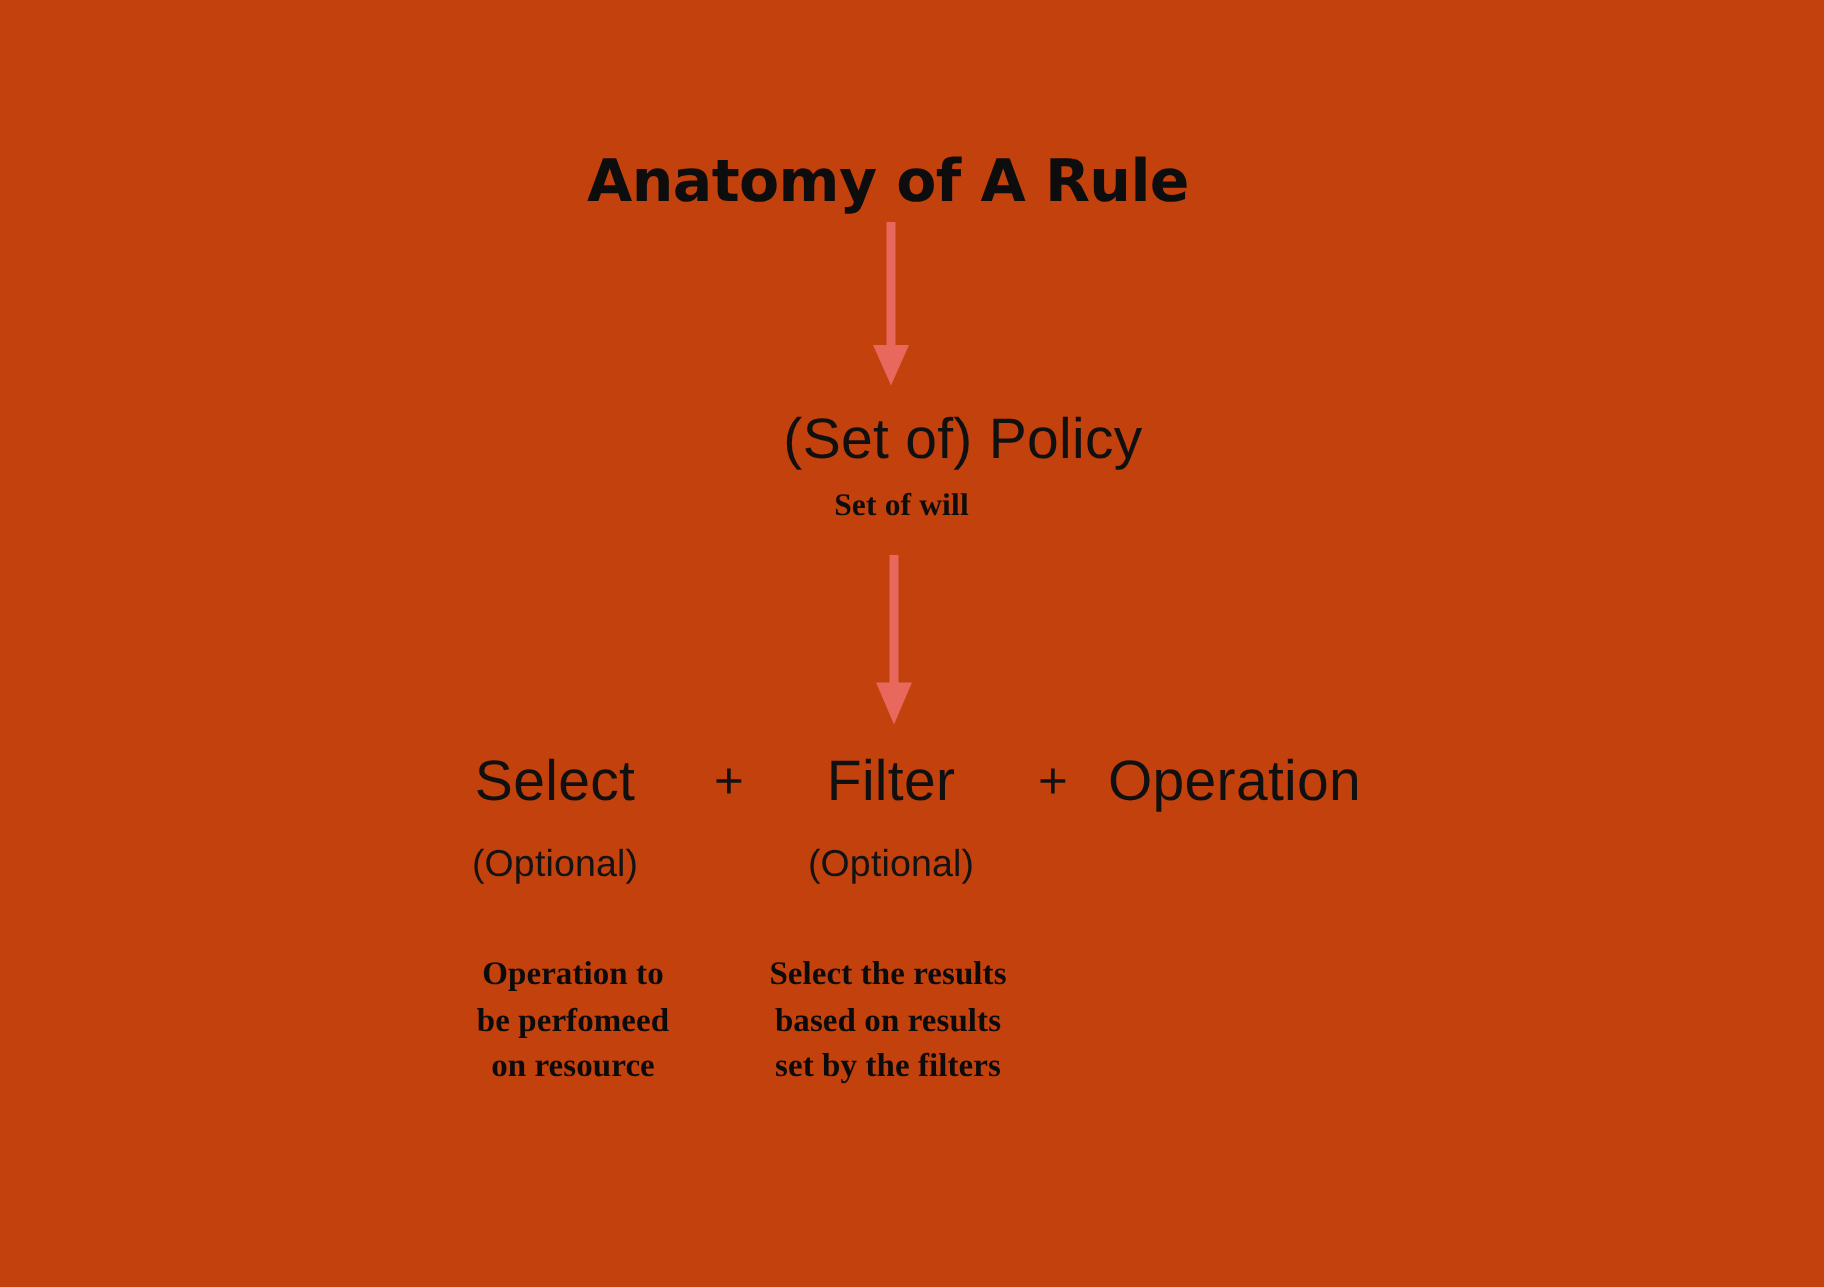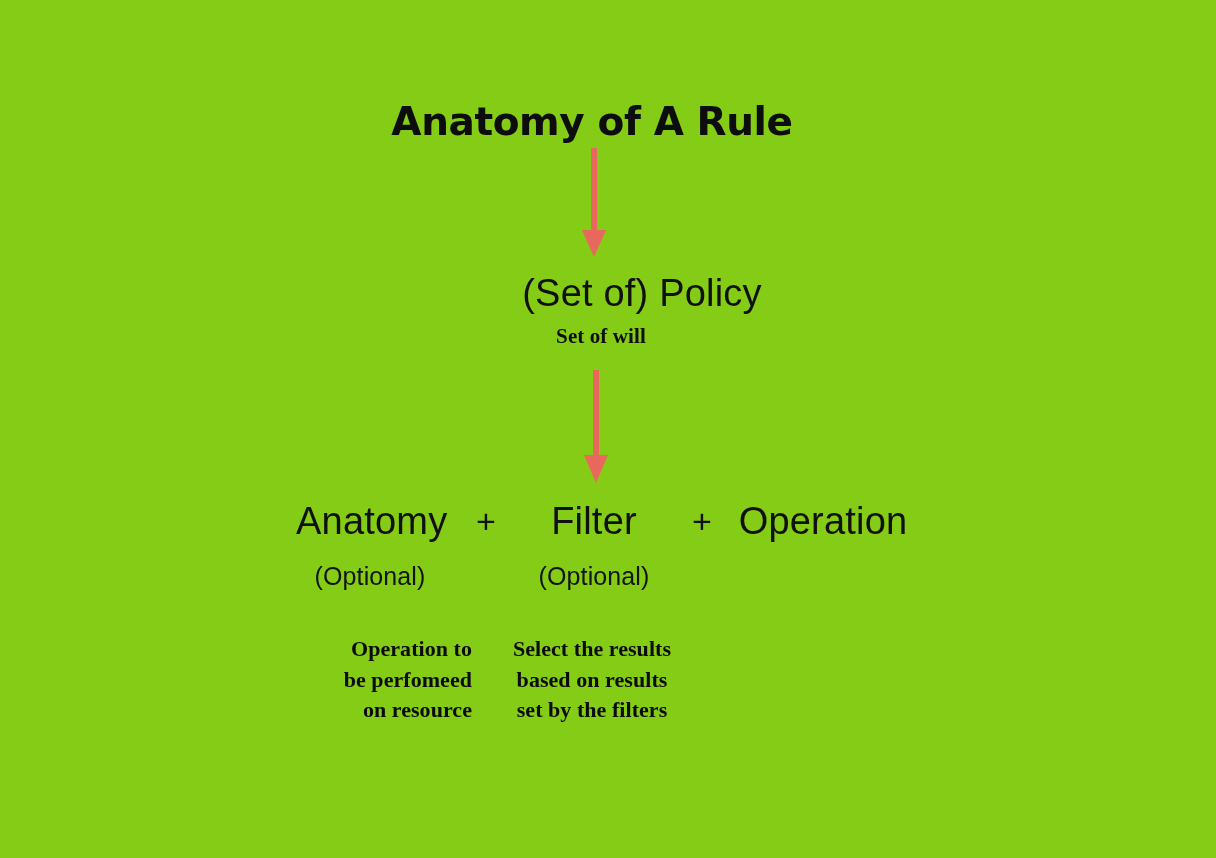--- a/index.html
+++ b/index.html
@@ -9,21 +9,21 @@
   }
   body {
     font-family: "Liberation Sans", sans-serif;
     -webkit-font-smoothing: antialiased;
   }
 
   .canvas {
     position: relative;
     width: 1216px;
     height: 858px;
-    background: #84cc16;
+    background: #c2410c;
     overflow: hidden;
     margin: 0 auto;
   }
 
   
   .title {
     position: absolute;
     left: 0;
     top: 101px;
     width: 1184px;
@@ -140,21 +140,21 @@
     position: absolute;
     top: 0;
     font-family: "Liberation Serif", serif;
     font-weight: 700;
     font-size: 22px;
     line-height: 30.5px;
     color: #0b0b0b;
     text-align: center;
     letter-spacing: 0.05px;
   }
-  .desc-action   { left: 12px;  width: 180px; text-align: right; }
+  .desc-action   { left: 12px;  width: 180px; }
   .desc-filter   { left: 208px; width: 208px; }
   .desc-resource { left: 440px; width: 250px; }
 
   .desc span { display: block; white-space: nowrap; }
 </style>
 </head>
 <body>
 
 <div class="canvas">
 
@@ -168,21 +168,21 @@
   <div class="policy-title">(Set of) Policy</div>
   <div class="policy-sub">Set of will</div>
 
   <svg class="arrow arrow-2" width="44" height="116" viewBox="0 0 44 116">
     <rect x="19" y="0" width="6" height="89" fill="#E8685E"></rect>
     <path d="M 22 113 L 10 85 L 34 85 Z" fill="#E8685E"></path>
   </svg>
 
   <div class="triad">
     <div class="triad-row">
-      <div class="term term-action">Anatomy</div>
+      <div class="term term-action">Select</div>
 
       <div class="plus plus-1">+</div>
 
       <div class="term term-filter">Filter</div>
 
       <div class="plus plus-2">+</div>
 
       <div class="term term-resource">Operation</div>
 
       <div class="optional optional-action">(Optional)</div>

